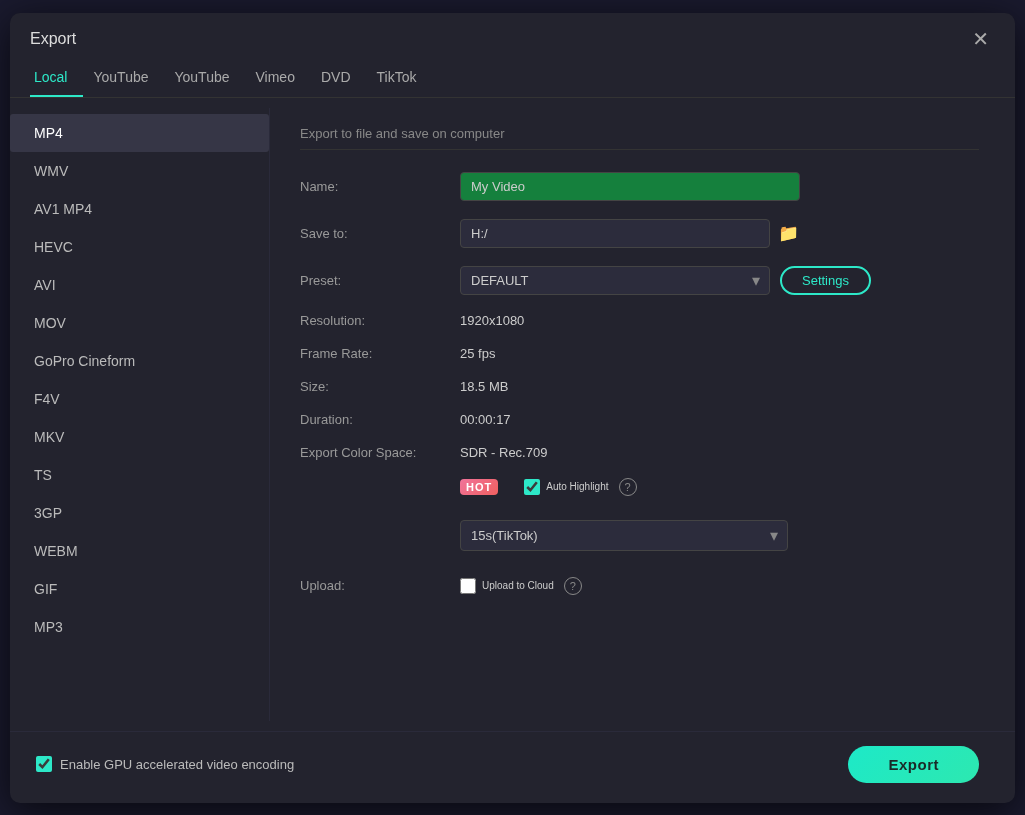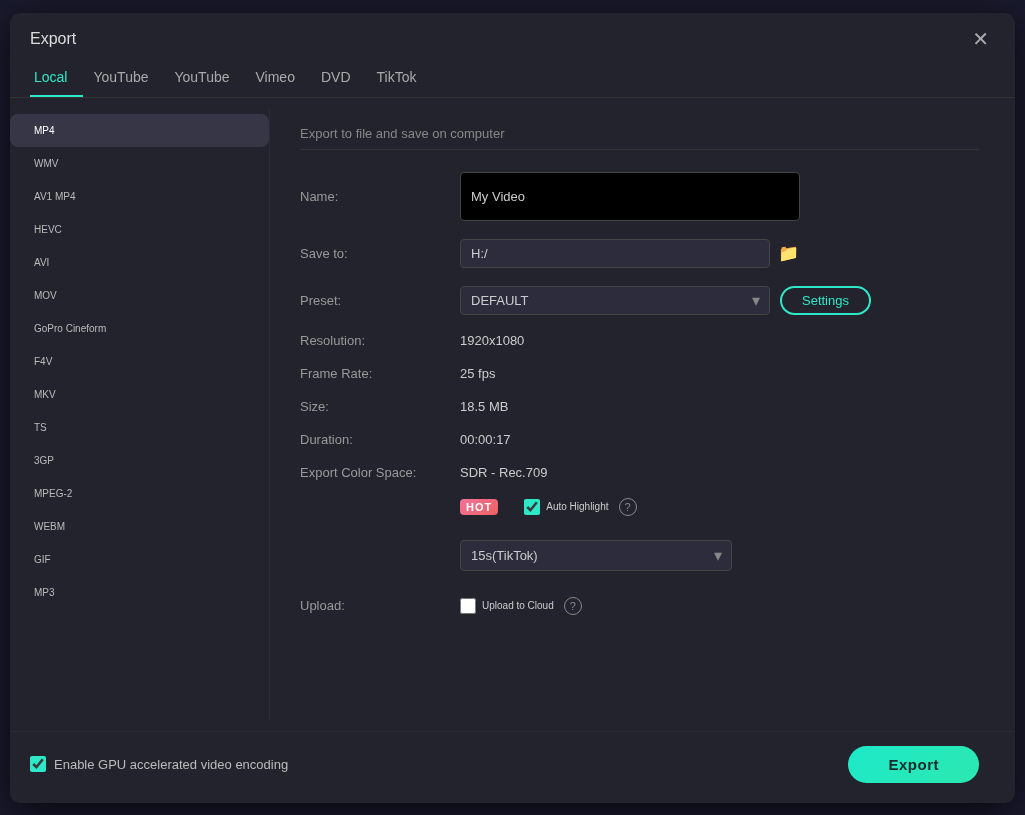--- a/index.html
+++ b/index.html
@@ -66,24 +66,24 @@
       padding: 10px 0;
     }
     .format-list {
       width: 260px;
       min-width: 260px;
       padding: 6px 0;
       border-right: 1px solid #2a2a3a;
     }
     .format-item {
       padding: 11px 24px;
-      font-size: 10px;
+      font-size: 14px;
       color: #bbb;
       cursor: pointer;
-      border-radius: 8px;
+      border-radius: 3px;
     }
     .format-item.selected {
       background: #363646;
       color: #fff;
       font-weight: 500;
     }
     .main-panel {
       flex: 1;
       padding: 18px 36px 18px 30px;
       display: flex;
@@ -106,26 +106,26 @@
       font-size: 13px;
       color: #999;
       padding-right: 18px;
       flex-shrink: 0;
     }
     .form-value {
       font-size: 13px;
       color: #ccc;
     }
     .text-input {
-      background: #000000;
+      background: #15803d;
       border: 1px solid #444;
       border-radius: 4px;
       color: #ccc;
       font-size: 13px;
-      padding: 16px 10px;
+      padding: 6px 10px;
       width: 340px;
       outline: none;
     }
     .path-row {
       display: flex;
       align-items: center;
       gap: 8px;
     }
     .path-input {
       background: #2c2c3c;
@@ -222,21 +222,21 @@
       cursor: pointer;
       margin-left: 4px;
     }
     .dropdown-row {
       margin-top: 6px;
       margin-left: 160px;
     }
     .highlight-select-wrap {
       position: relative;
       display: inline-block;
-      width: 272px;
+      width: 328px;
     }
     .highlight-select-wrap::after {
       content: '▾';
       position: absolute;
       right: 10px;
       top: 50%;
       transform: translateY(-50%);
       color: #888;
       pointer-events: none;
     }
@@ -257,20 +257,21 @@
       display: flex;
       align-items: center;
       justify-content: space-between;
       border-top: 1px solid #2a2a3a;
       margin-top: auto;
     }
     .gpu-row {
       display: flex;
       align-items: center;
       gap: 8px;
+      margin-left: 6px;
     }
     .gpu-row input[type="checkbox"] {
       accent-color: #2de8c8;
       width: 16px;
       height: 16px;
     }
     .gpu-label {
       font-size: 13px;
       color: #bbb;
     }
@@ -312,21 +313,20 @@
       <div class="format-item">WMV</div>
       <div class="format-item">AV1 MP4</div>
       <div class="format-item">HEVC</div>
       <div class="format-item">AVI</div>
       <div class="format-item">MOV</div>
       <div class="format-item">GoPro Cineform</div>
       <div class="format-item">F4V</div>
       <div class="format-item">MKV</div>
       <div class="format-item">TS</div>
       <div class="format-item">3GP</div>
-      <div class="format-item">MPEG-2</div>
       <div class="format-item">WEBM</div>
       <div class="format-item">GIF</div>
       <div class="format-item">MP3</div>
     </div>
 
     <div class="main-panel">
       <div class="section-title">Export to file and save on computer</div>
 
       <div class="form-row">
         <span class="form-label">Name:</span>

